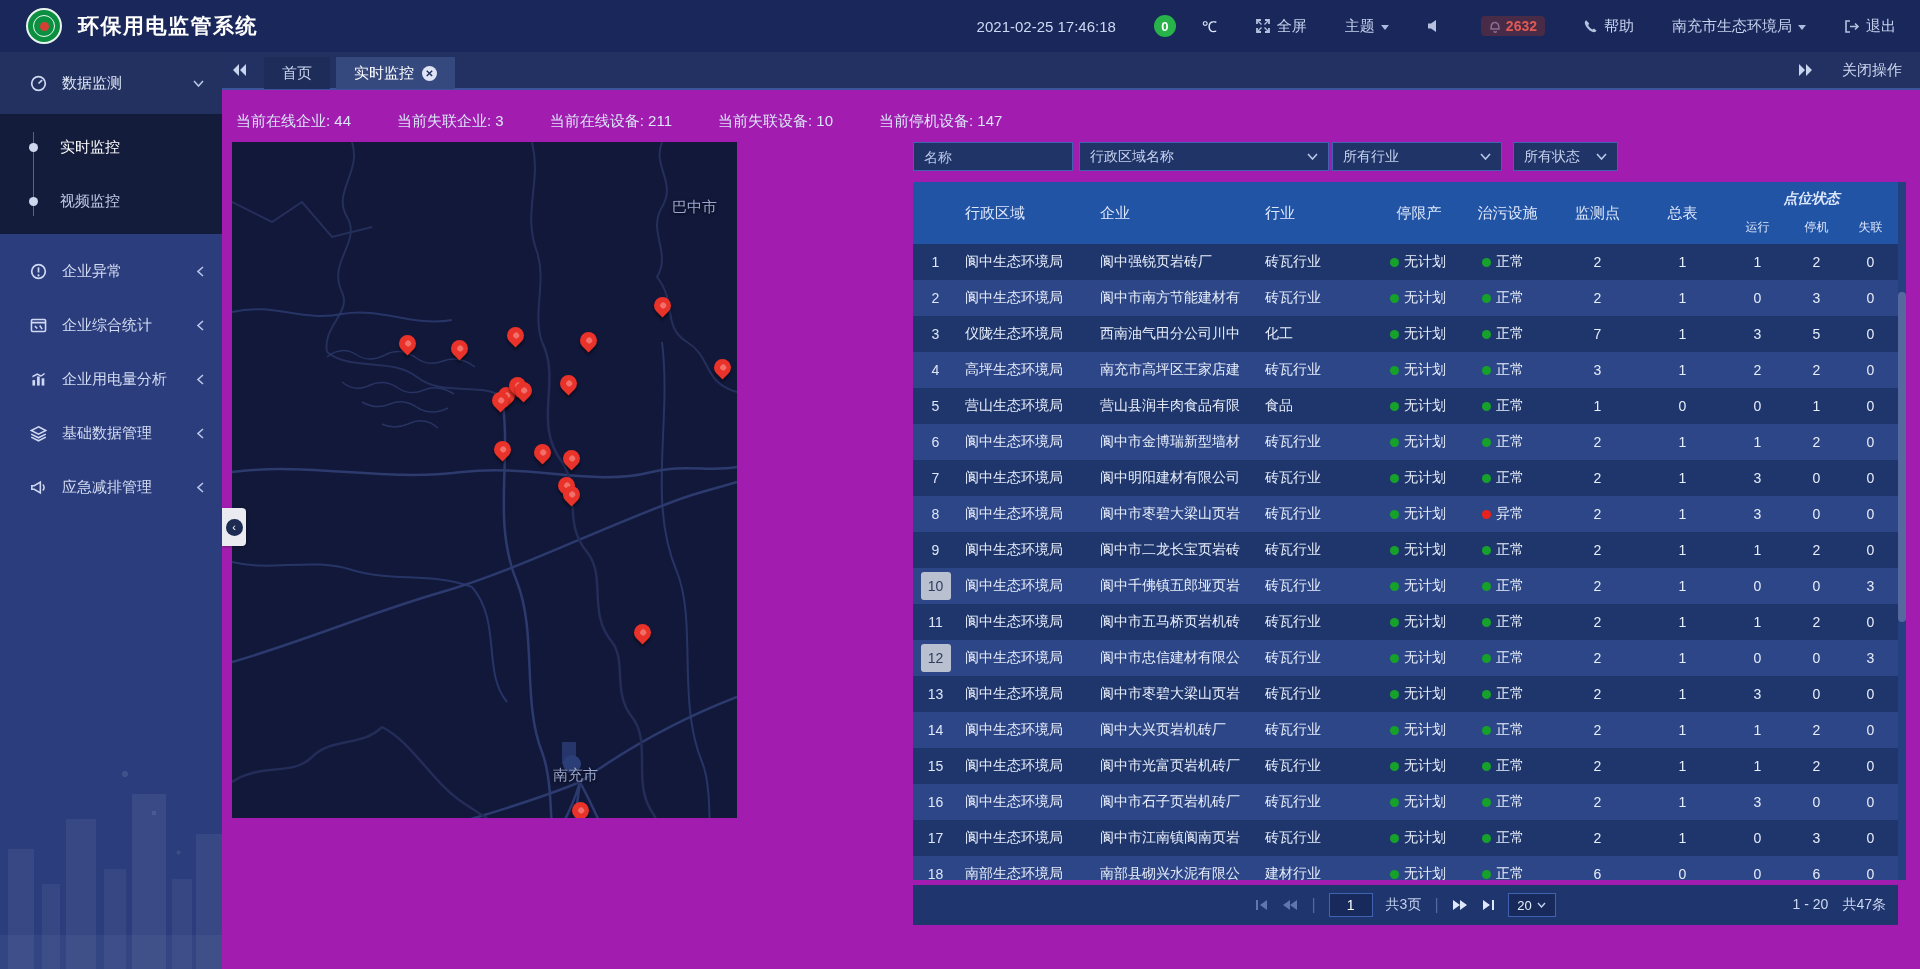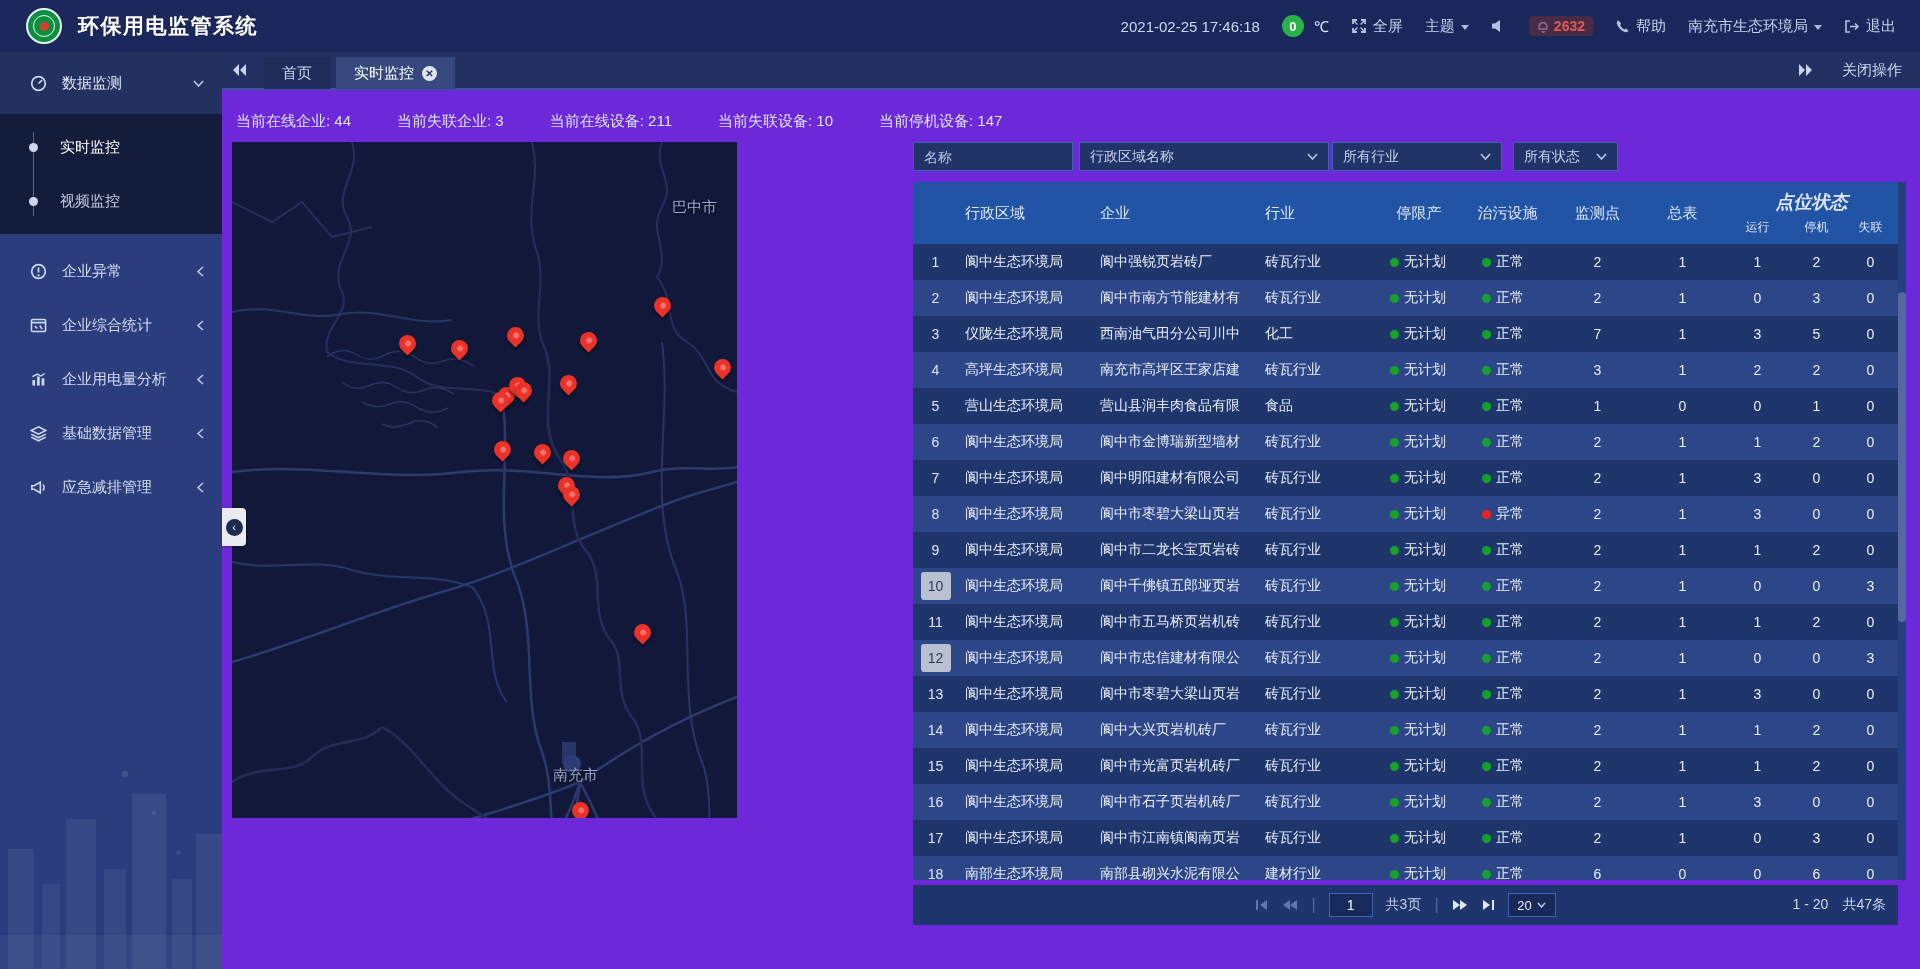--- a/index.html
+++ b/index.html
@@ -14,21 +14,21 @@
   
   .header { position:absolute; inset:0 0 auto 0; height:52px; background:#19275a;
     display:flex; align-items:center; z-index:50; }
   .logo-wrap { margin-left:26px; width:36px; height:36px; border-radius:50%;
     background:#0d8f42; display:flex; align-items:center; justify-content:center;
     border:2px solid #e8f5ec; }
   .logo-inner { width:22px; height:22px; border-radius:50%; border:1.5px solid #eafaef;
     display:flex; align-items:center; justify-content:center; }
   .logo-core { width:9px; height:9px; border-radius:50%; background:#d64032; }
   .app-title { margin-left:16px; color:#ffffff; font-size:21px; font-weight:bold; letter-spacing:1.5px; }
-  .header-right { margin-left:auto; display:flex; align-items:center; gap:22px;
+  .header-right { margin-left:auto; display:flex; align-items:center; gap:38px;
     padding-right:24px; color:#c7d2ee; font-size:15px; }
   .datetime { color:#cdd8f2; }
   .temp-badge { width:22px; height:22px; border-radius:50%; background:#27b24a; color:#fff;
     font-size:13px; font-weight:bold; display:flex; align-items:center; justify-content:center; }
   .temp-unit { margin-left:-12px; color:#dfe8fa; }
   .h-item { display:flex; align-items:center; gap:6px; cursor:pointer; }
   .caret-down { width:0; height:0; border-left:4px solid transparent; border-right:4px solid transparent;
     border-top:5px solid #aebbe0; margin-top:2px; }
   .notif-badge { background:#472b47; border-radius:4px; padding:2px 8px; color:#e05a55;
     font-size:14px; font-weight:bold; display:flex; align-items:center; gap:5px; }
@@ -77,21 +77,21 @@
     cursor:pointer; }
   .tab { height:32px; margin-top:6px; padding:0 18px; display:flex; align-items:center; gap:8px;
     font-size:15px; color:#c9d4ef; background:#1d2c58; margin-left:6px; cursor:pointer; }
   .tab.active { background:#36497f; color:#ffffff; }
   .tab-close { width:15px; height:15px; border-radius:50%; background:#dfe5f5; color:#22305e;
     font-size:10px; line-height:15px; text-align:center; font-weight:bold; }
   .tab-right { margin-left:auto; display:flex; align-items:center; gap:28px; padding-right:18px;
     color:#cdd7f0; font-size:15px; }
 
   
-  .content { position:absolute; left:222px; top:90px; right:0; bottom:0; background:#6d28d9; }
+  .content { position:absolute; left:222px; top:90px; right:0; bottom:0; background:#a21caf; }
   .stats { position:absolute; left:14px; top:22px; display:flex; gap:46px;
     color:#dbe4f8; font-size:15px; }
   .stat-item { white-space:nowrap; }
 
   
   .collapse-toggle { position:absolute; left:0; top:418px; width:24px; height:38px;
     background:#e9ebf0; border-radius:0 4px 4px 0; display:flex; align-items:center;
     justify-content:center; cursor:pointer; z-index:30; box-shadow:1px 1px 3px rgba(0,0,0,.3); }
   .collapse-circle { width:17px; height:17px; border-radius:50%; background:#1d2b52; color:#fff;
     display:flex; align-items:center; justify-content:center; font-size:11px; }
@@ -125,21 +125,21 @@
   .th-no { width:45px; }
   .th-region { width:130px; padding-left:7px; }
   .th-company { width:170px; padding-left:12px; }
   .th-industry { width:120px; padding-left:7px; }
   .th-limit { width:82px; justify-content:center; }
   .th-facility { width:95px; justify-content:center; }
   .th-monitor { width:85px; justify-content:center; }
   .th-total { width:85px; justify-content:center; }
   .th-group { width:173px; display:flex; flex-direction:column; justify-content:space-between;
     padding:8px 0 8px 0; }
-  .group-label { text-align:center; font-style:italic; font-weight:bold; font-size:18px; }
+  .group-label { text-align:center; font-style:italic; font-weight:bold; font-size:14px; }
   .sub-cols { display:flex; font-size:12px; }
   .sub-col { text-align:center; }
   .sub-run { width:65px; } .sub-stop { width:53px; } .sub-lost { width:55px; }
 
   .rows { position:absolute; top:102px; left:0; width:985px; height:636px; overflow:hidden; }
   .trow { height:36px; display:flex; align-items:center; color:#e8eefb; font-size:14px; cursor:pointer; }
   .trow.odd { background:#1e366c; }
   .trow.even { background:#2c4687; }
   .c { overflow:hidden; white-space:nowrap; }
   .c-no { width:45px; text-align:center; color:#dfe7f8; }

